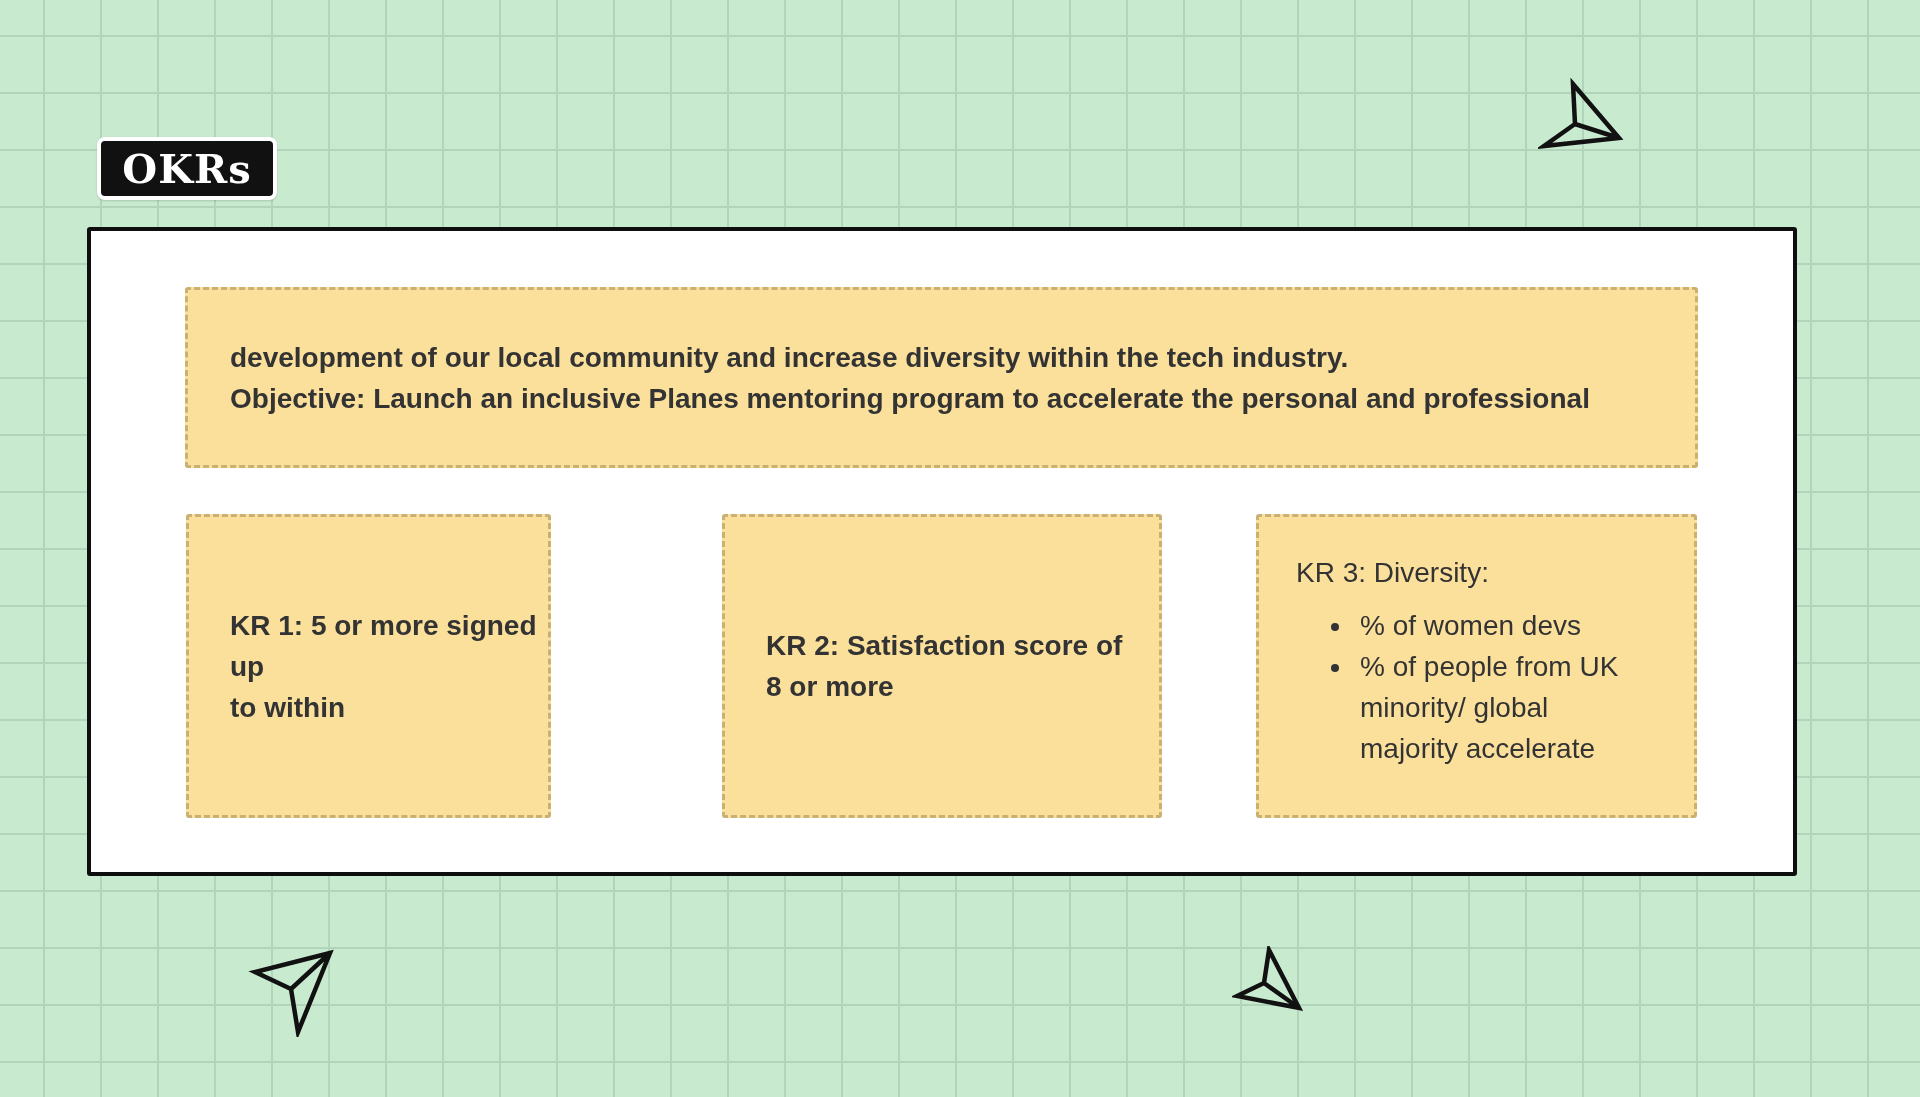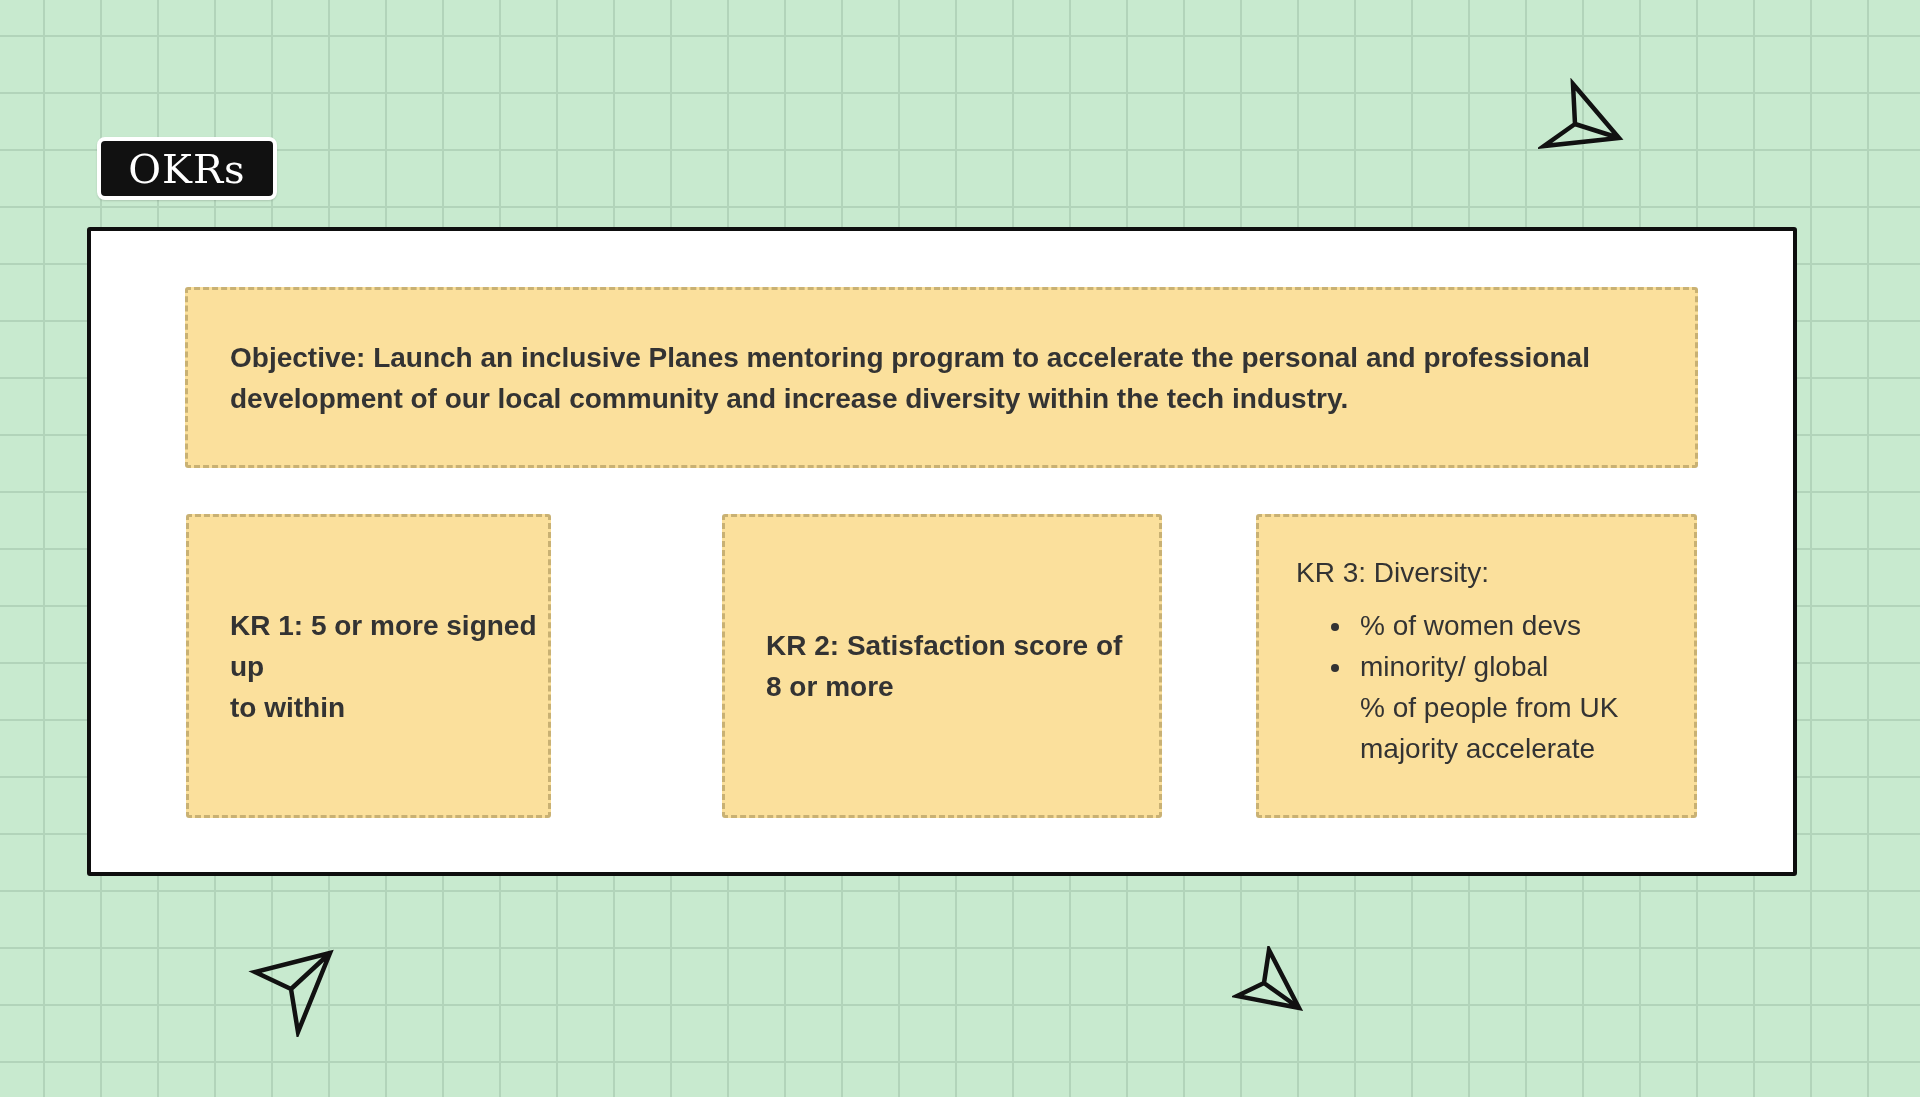--- a/index.html
+++ b/index.html
@@ -23,21 +23,21 @@
     left: 97px; top: 137px;
     width: 180px; height: 63px;
     background: #111111;
     border: 4px solid #ffffff;
     border-radius: 8px;
     display: flex; align-items: center; justify-content: center;
     box-shadow: 0 1px 2px rgba(0,0,0,0.15);
   }
   .okrs-label span {
     font-family: "DejaVu Serif", serif;
-    font-weight: normal;
+    font-weight: bold;
     font-size: 40px;
     color: #ffffff;
     letter-spacing: 1px;
   }
   .frame {
     position: absolute;
     left: 87px; top: 227px;
     width: 1710px; height: 649px;
     background: #ffffff;
     border: 4px solid #0e0e0e;
@@ -93,22 +93,22 @@
 <div class="canvas">
 
   <div class="okrs-label">
     <span>OKRs</span>
   </div>
 
   <div class="frame"></div>
 
   <div class="note note-objective">
     <div>
+      <span class="line">development of our local community and  increase diversity within the tech industry.</span>
       <span class="line">Objective: Launch an inclusive Planes mentoring program to accelerate the personal and professional</span>
-      <span class="line">development of our local community and  increase diversity within the tech industry.</span>
     </div>
   </div>
 
   <div class="note note-kr1">
     <div>
       <span class="line">KR 1: 5 or more signed up</span>
       <span class="line">to within</span>
     </div>
   </div>
 
@@ -120,22 +120,22 @@
   </div>
 
   <div class="note note-kr3">
     <div>
       <div class="kr3-heading">KR 3: Diversity:</div>
       <ul>
         <li>
           <span class="line">% of women devs</span>
         </li>
         <li>
+          <span class="line">% of people from UK</span>
           <span class="line">minority/ global</span>
-          <span class="line">% of people from UK</span>
           <span class="line">majority accelerate</span>
         </li>
       </ul>
     </div>
   </div>
 
   <div class="cursor" style="left:1538px; top:78px;">
     <svg width="86" height="76" viewBox="0 0 86 76">
       <path d="M35 6 L81 60 L6 68 L37 46 Z M37 46 L81 60" fill="none" stroke="#111111" stroke-width="4.5" stroke-linejoin="miter" stroke-miterlimit="6"></path>
     </svg>

